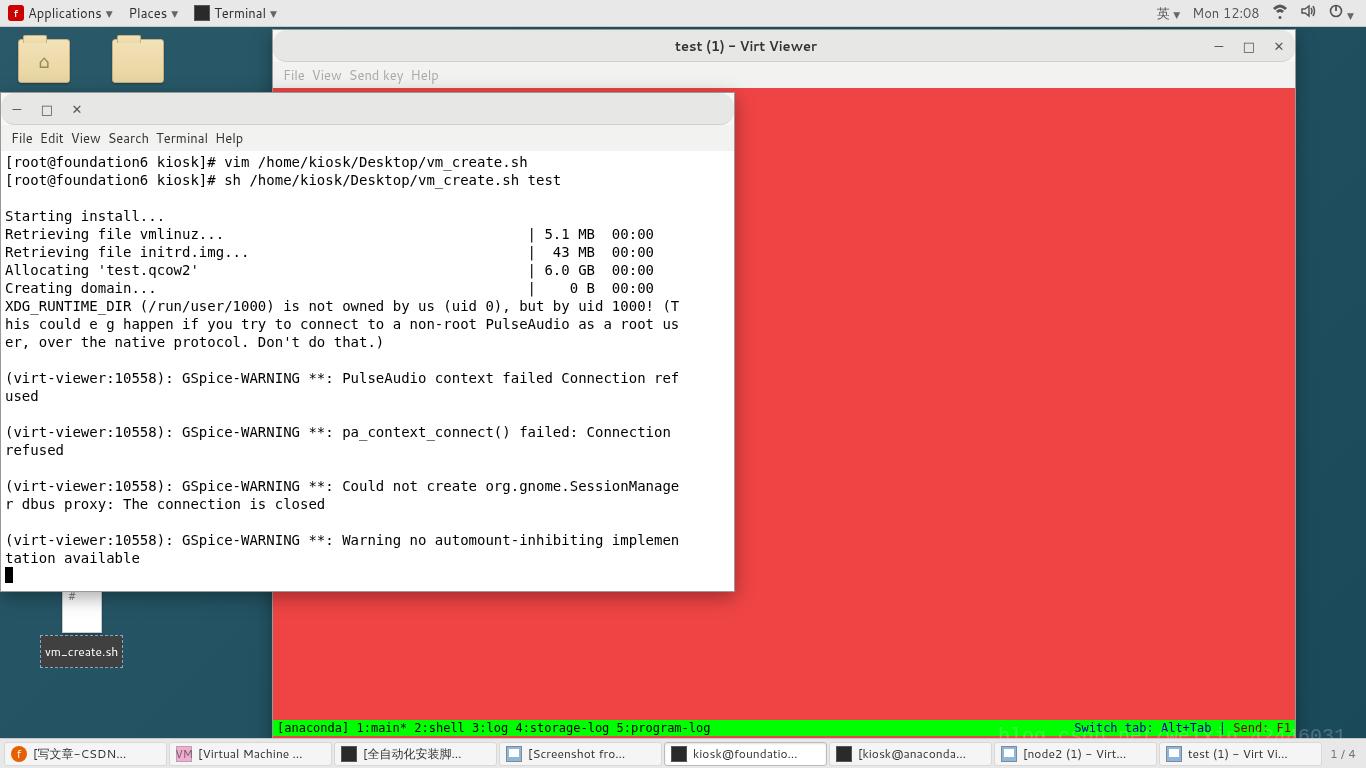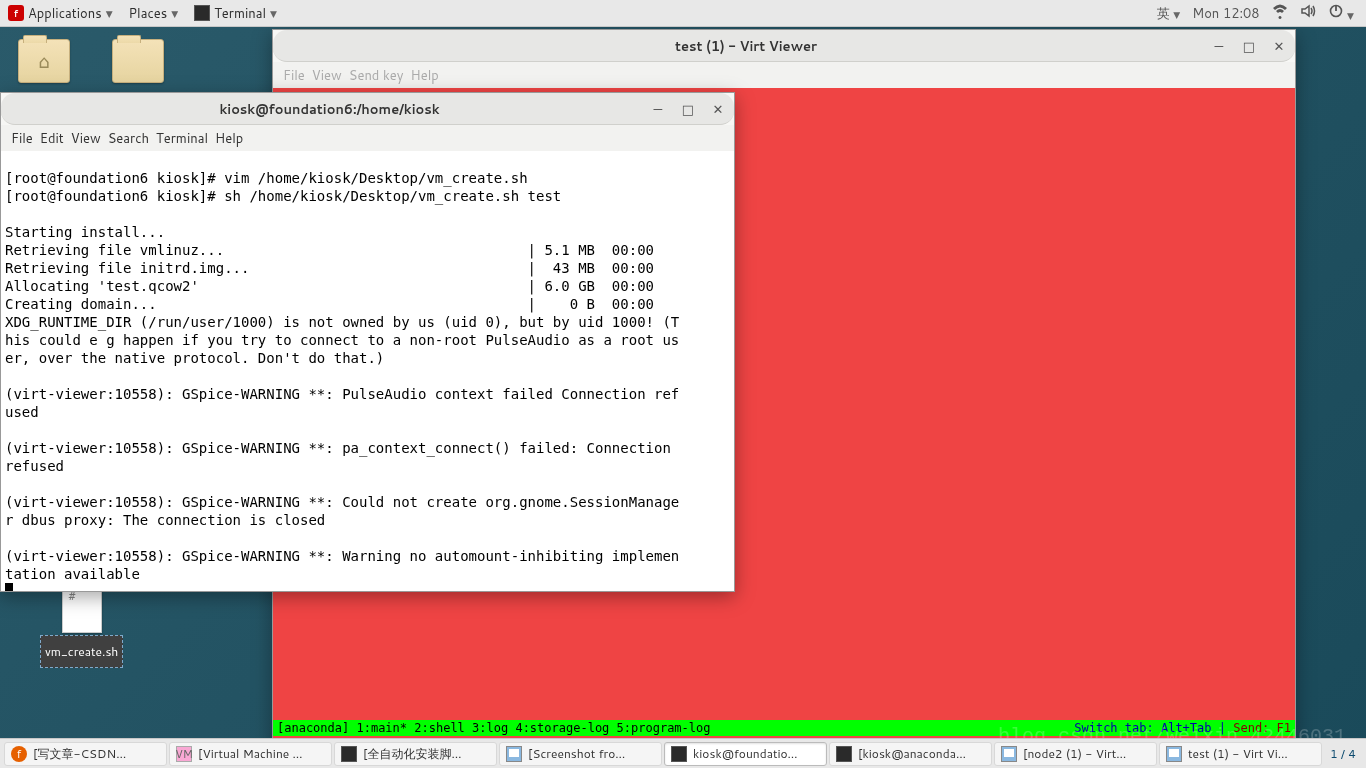--- a/index.html
+++ b/index.html
@@ -40,30 +40,30 @@
 
 
 .virt-window { top:29px; left:272px; width:1024px; height:720px; }
 .virt-content { flex:1; background:#ef4444; position:relative; overflow:hidden; }
 .anaconda-bar { position:absolute; left:0; right:0; bottom:12px; height:16px; background:#0f0; color:#000; font-family:"DejaVu Sans Mono", monospace; font-size:12px; display:flex; align-items:center; padding:0 4px; }
 .anaconda-bar .right { margin-left:auto; color:#00a; }
 .anaconda-bar .right .h { color:#800; }
 
 
 .term-window { top:92px; left:0; width:735px; height:500px; z-index:60; }
-.term-content { flex:1; background:#fff; color:#000; font-family:"DejaVu Sans Mono", monospace; font-size:14px; line-height:18px; padding:18px 4px; white-space:pre; overflow:hidden; }
+.term-content { flex:1; background:#fff; color:#000; font-family:"DejaVu Sans Mono", monospace; font-size:14px; line-height:18px; padding:2px 4px; white-space:pre; overflow:hidden; }
 .cursor-block { display:inline-block; width:8px; height:16px; background:#000; vertical-align:baseline; }
 
 
 .taskbar { position:absolute; bottom:0; left:0; right:0; height:30px; background:#e8e8e8; border-top:1px solid #c8c8c8; display:flex; align-items:center; gap:2px; padding:2px 4px; z-index:100; font-size:12px; }
 .task-item { flex:1; min-width:0; height:24px; background:#f5f5f5; border:1px solid #d8d8d8; border-radius:3px; display:flex; align-items:center; gap:6px; padding:0 6px; cursor:pointer; color:#333; }
 .task-item.active { background:#fff; border-color:#bbb; box-shadow:inset 0 1px 2px rgba(0,0,0,.12); font-weight:normal; }
 .task-item .ticon { width:16px; height:16px; display:inline-flex; align-items:center; justify-content:center; font-size:11px; flex-shrink:0; }
 .task-item .tlabel { overflow:hidden; text-overflow:ellipsis; white-space:nowrap; }
-.taskbar-tray { margin-left:auto; display:flex; align-items:center; gap:4px; color:#0c4a6e; font-size:12px; padding:0 6px; flex-shrink:0; }
+.taskbar-tray { margin-left:auto; display:flex; align-items:center; gap:4px; color:#737373; font-size:12px; padding:0 6px; flex-shrink:0; }
 .ff-icon { width:16px; height:16px; background:#e66000; border-radius:50%; display:flex; align-items:center; justify-content:center; color:#fff; font-size:9px; }
 .term-task-icon { width:16px; height:16px; background:#2a2a2a; border:1px solid #555; }
 .mon-icon { width:16px; height:16px; border:1px solid #888; background:#8ab8e0; position:relative; }
 .mon-icon:after { content:""; position:absolute; inset:2px; bottom:4px; background:#fff; }
 .vm-icon { width:16px; height:16px; background:#f9a8d4; border:1px solid #aaa; font-size:8px; color:#666; display:flex; align-items:center; justify-content:center; }
 .watermark { position:absolute; right:20px; bottom:20px; color:rgba(255,255,255,.22); font-size:20px; z-index:70; font-family:Liberation Mono, monospace; }
 </style>
 </head>
 <body>
 
@@ -147,21 +147,20 @@
       <span>[anaconda] 1:main* 2:shell  3:log  4:storage-log  5:program-log</span>
       <span class="right">
         <span>Switch tab: Alt+Tab | </span><span class="h">Send: F1</span>
       </span>
     </div>
   </div>
 </div>
 
 <div class="window term-window">
   <div class="titlebar">
-    <span class="title-text">kiosk@foundation6:/home/kiosk</span>
     <div class="win-btns">
       <span class="win-btn">—</span>
       <span class="win-btn">□</span>
       <span class="win-btn">✕</span>
     </div>
   </div>
   <div class="menubar active">
     <span>File</span>
     <span>Edit</span>
     <span>View</span>

